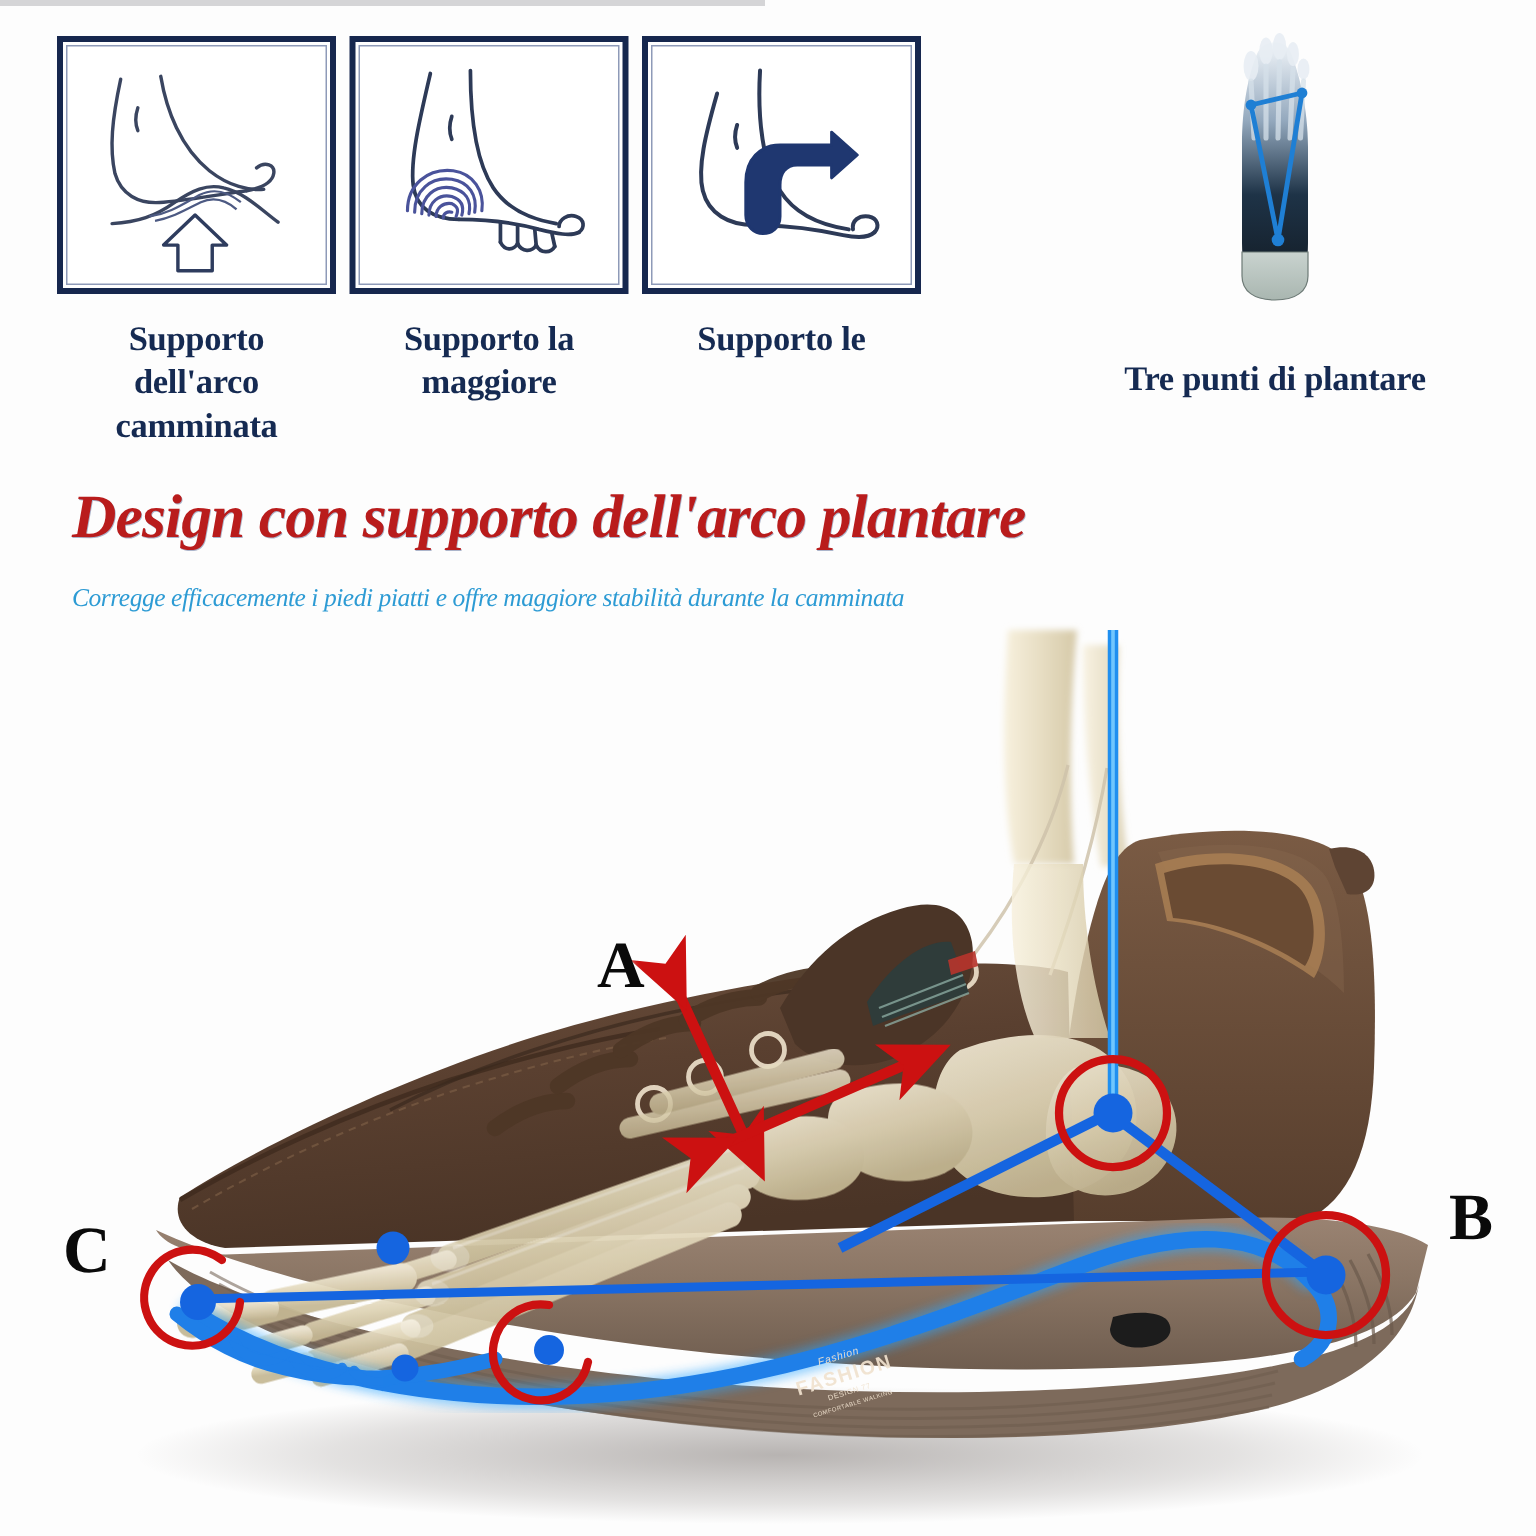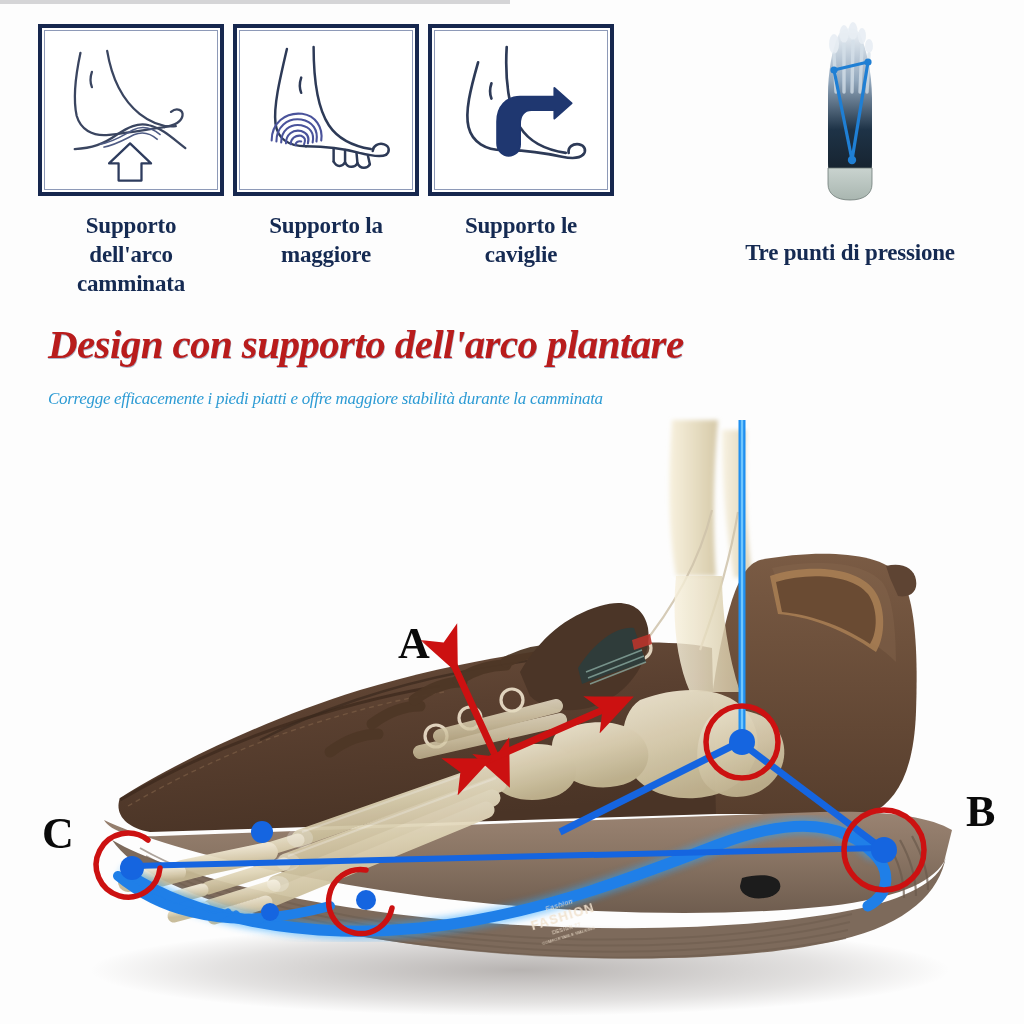--- a/index.html
+++ b/index.html
@@ -211,21 +211,20 @@
     <div class="caption">
       <div>Supporto</div>
       <div>dell'arco camminata</div>
     </div>
     <div class="caption">
       <div>Supporto la</div>
       <div>maggiore</div>
     </div>
     <div class="caption">
       <div>Supporto le</div>
-      <div>caviglie</div>
     </div>
   </div>
 
   <div class="xray-block">
     <div class="xray-img">
       <svg viewBox="0 0 84 192" aria-hidden="true">
         <defs>
           <linearGradient id="xg" x1="0" y1="0" x2="0" y2="1">
             <stop offset="0%" stop-color="#f1f5f9"></stop>
             <stop offset="32%" stop-color="#93a8bd"></stop>
@@ -265,21 +264,21 @@
         <g fill="none" stroke="#1f7fd4" stroke-width="3.2" stroke-linecap="round" stroke-linejoin="round">
           <path d="M26 50 L60 42 L44 140 Z"></path>
         </g>
         <g fill="#1f7fd4">
           <circle cx="26" cy="50" r="3.6"></circle>
           <circle cx="60" cy="42" r="3.6"></circle>
           <circle cx="44" cy="140" r="4.2"></circle>
         </g>
       </svg>
     </div>
-    <div class="xray-caption">Tre punti di pressione</div>
+    <div class="xray-caption">Tre punti di plantare</div>
   </div>
 
   <div class="headline">Design con supporto dell'arco plantare</div>
   <div class="subhead">Corregge efficacemente i piedi piatti e offre maggiore stabilità durante la camminata</div>
 
   <div class="stage">
     <svg viewBox="0 0 1024 624" aria-hidden="true">
       <defs>
         <linearGradient id="leatherTop" x1="0" y1="0" x2="0.3" y2="1">
           <stop offset="0%" stop-color="#6b4f3c"></stop>

